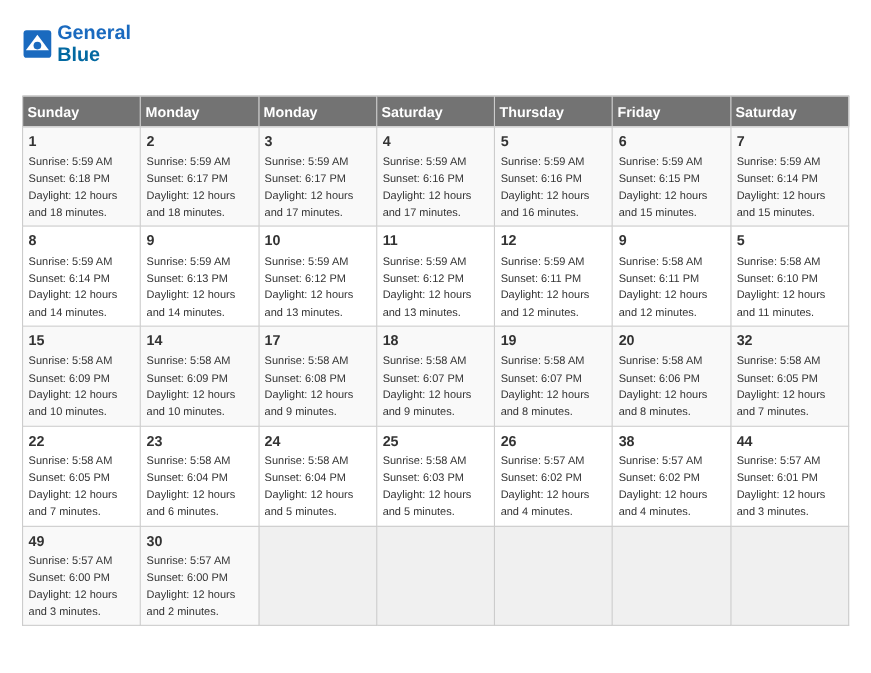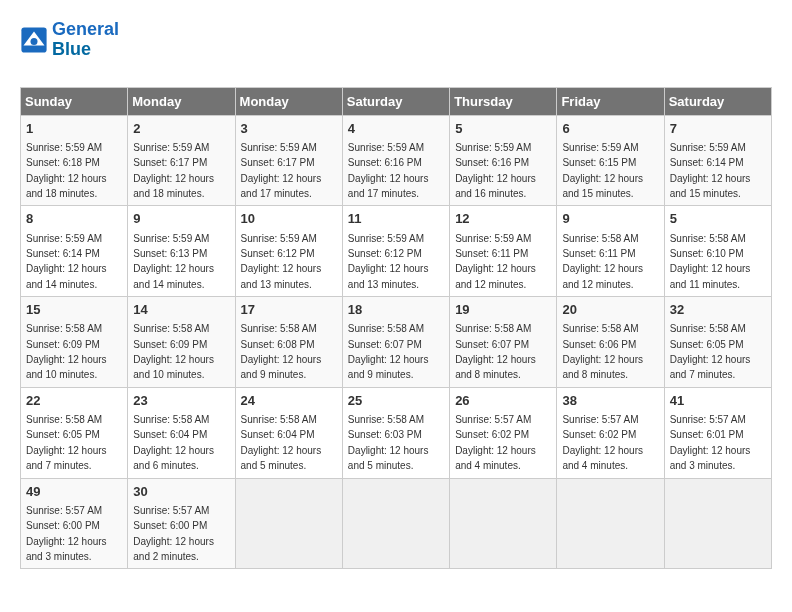--- a/index.html
+++ b/index.html
@@ -179,21 +179,21 @@
         <td><span class="day-number">23</span>
 <span class="day-detail">Sunrise: 5:58 AM<br>Sunset: 6:04 PM<br>Daylight: 12 hours<br>and 6 minutes.</span></td>
         <td><span class="day-number">24</span>
 <span class="day-detail">Sunrise: 5:58 AM<br>Sunset: 6:04 PM<br>Daylight: 12 hours<br>and 5 minutes.</span></td>
         <td><span class="day-number">25</span>
 <span class="day-detail">Sunrise: 5:58 AM<br>Sunset: 6:03 PM<br>Daylight: 12 hours<br>and 5 minutes.</span></td>
         <td><span class="day-number">26</span>
 <span class="day-detail">Sunrise: 5:57 AM<br>Sunset: 6:02 PM<br>Daylight: 12 hours<br>and 4 minutes.</span></td>
         <td><span class="day-number">38</span>
 <span class="day-detail">Sunrise: 5:57 AM<br>Sunset: 6:02 PM<br>Daylight: 12 hours<br>and 4 minutes.</span></td>
-        <td><span class="day-number">41</span>
+        <td><span class="day-number">44</span>
 <span class="day-detail">Sunrise: 5:57 AM<br>Sunset: 6:01 PM<br>Daylight: 12 hours<br>and 3 minutes.</span></td>
       </tr>
       <tr>
         <td><span class="day-number">49</span>
 <span class="day-detail">Sunrise: 5:57 AM<br>Sunset: 6:00 PM<br>Daylight: 12 hours<br>and 3 minutes.</span></td>
         <td><span class="day-number">30</span>
 <span class="day-detail">Sunrise: 5:57 AM<br>Sunset: 6:00 PM<br>Daylight: 12 hours<br>and 2 minutes.</span></td>
         <td class="empty-cell"></td>
         <td class="empty-cell"></td>
         <td class="empty-cell"></td>

